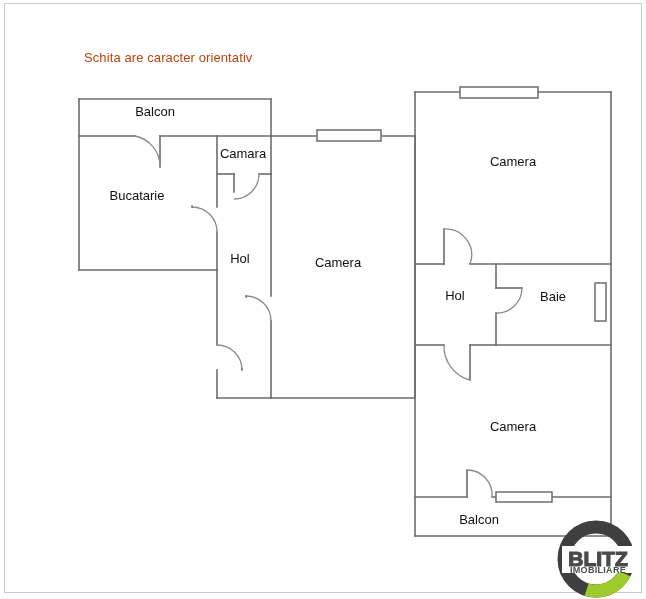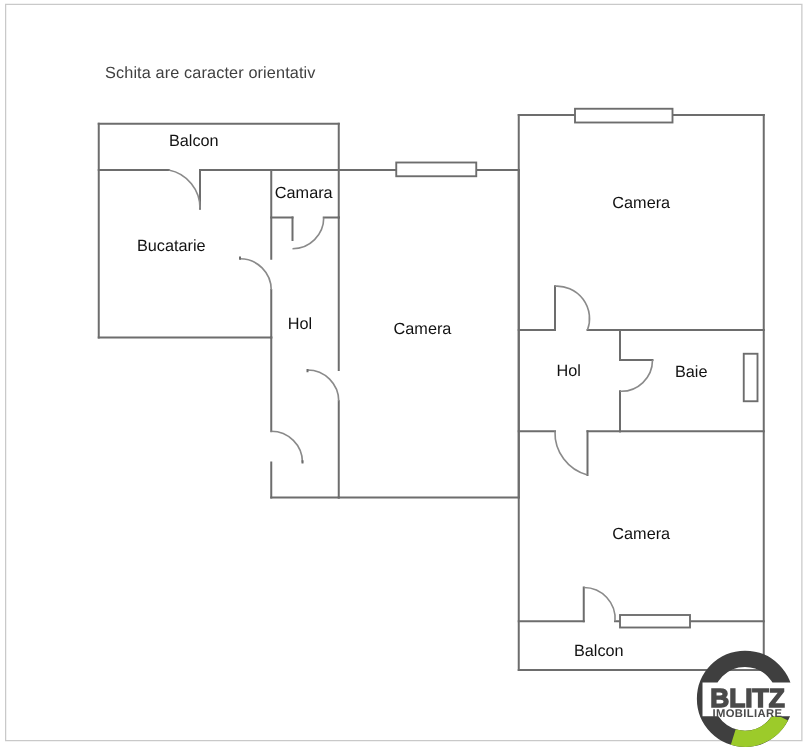--- a/index.html
+++ b/index.html
@@ -27,21 +27,21 @@
     height: 590px;
     border: 1px solid #c9c9c9;
     box-sizing: border-box;
     pointer-events: none;
   }
   #plan-title {
     position: absolute;
     left: 84px;
     top: 50px;
     font-size: 13px;
-    color: #404040;
+    color: #c2410c;
     letter-spacing: 0.1px;
     white-space: nowrap;
   }
   #plan-svg {
     position: absolute;
     left: 0;
     top: 0;
     width: 646px;
     height: 599px;
   }

